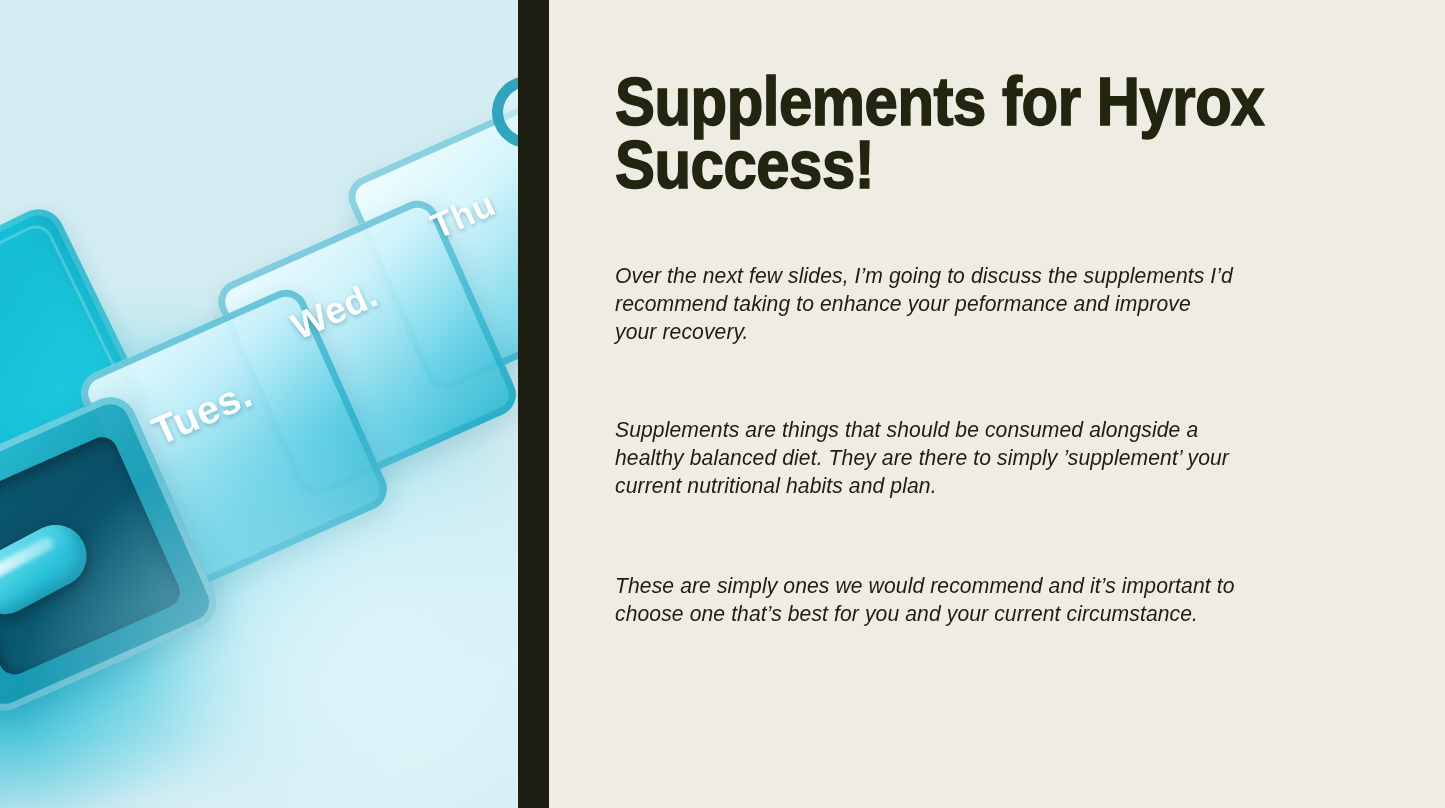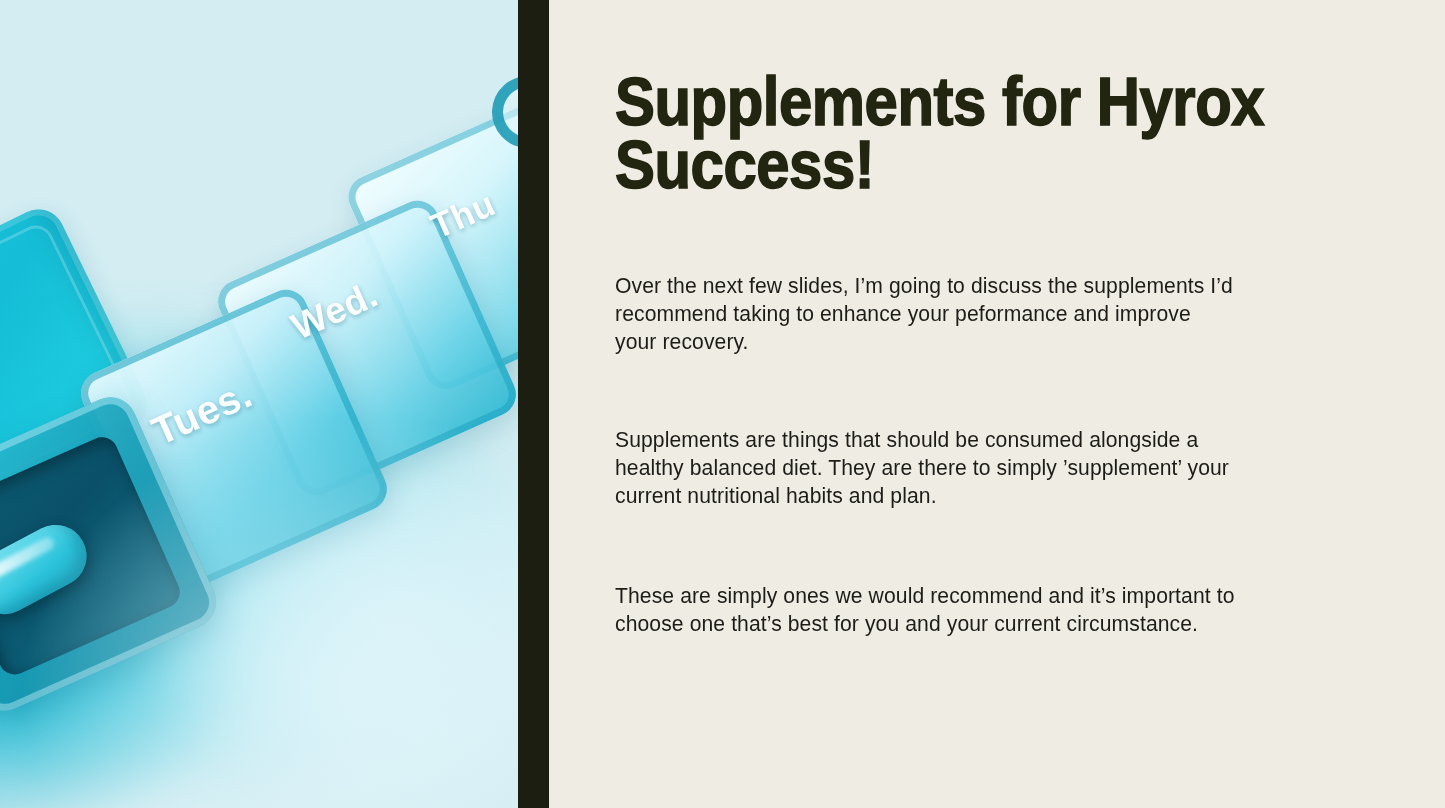--- a/index.html
+++ b/index.html
@@ -202,22 +202,23 @@
     font-size:68px;
     line-height:0.93;
     letter-spacing:-0.5px;
     transform:scaleX(0.88);
     transform-origin:left top;
     -webkit-text-stroke:1.6px #22250f;
   }
 
   .body-block {
     position:absolute;
-    left:66px; top:272px;
+    left:66px; top:262px;
     width:740px;
+    font-style:italic;
   }
   .para {
     color:#1d1d18;
     font-family:"Liberation Sans Narrow","Liberation Sans", sans-serif;
     font-size:22px;
     line-height:28px;
     letter-spacing:0.1px;
     transform:scaleX(0.96);
     transform-origin:left top;
     white-space:pre-line;

